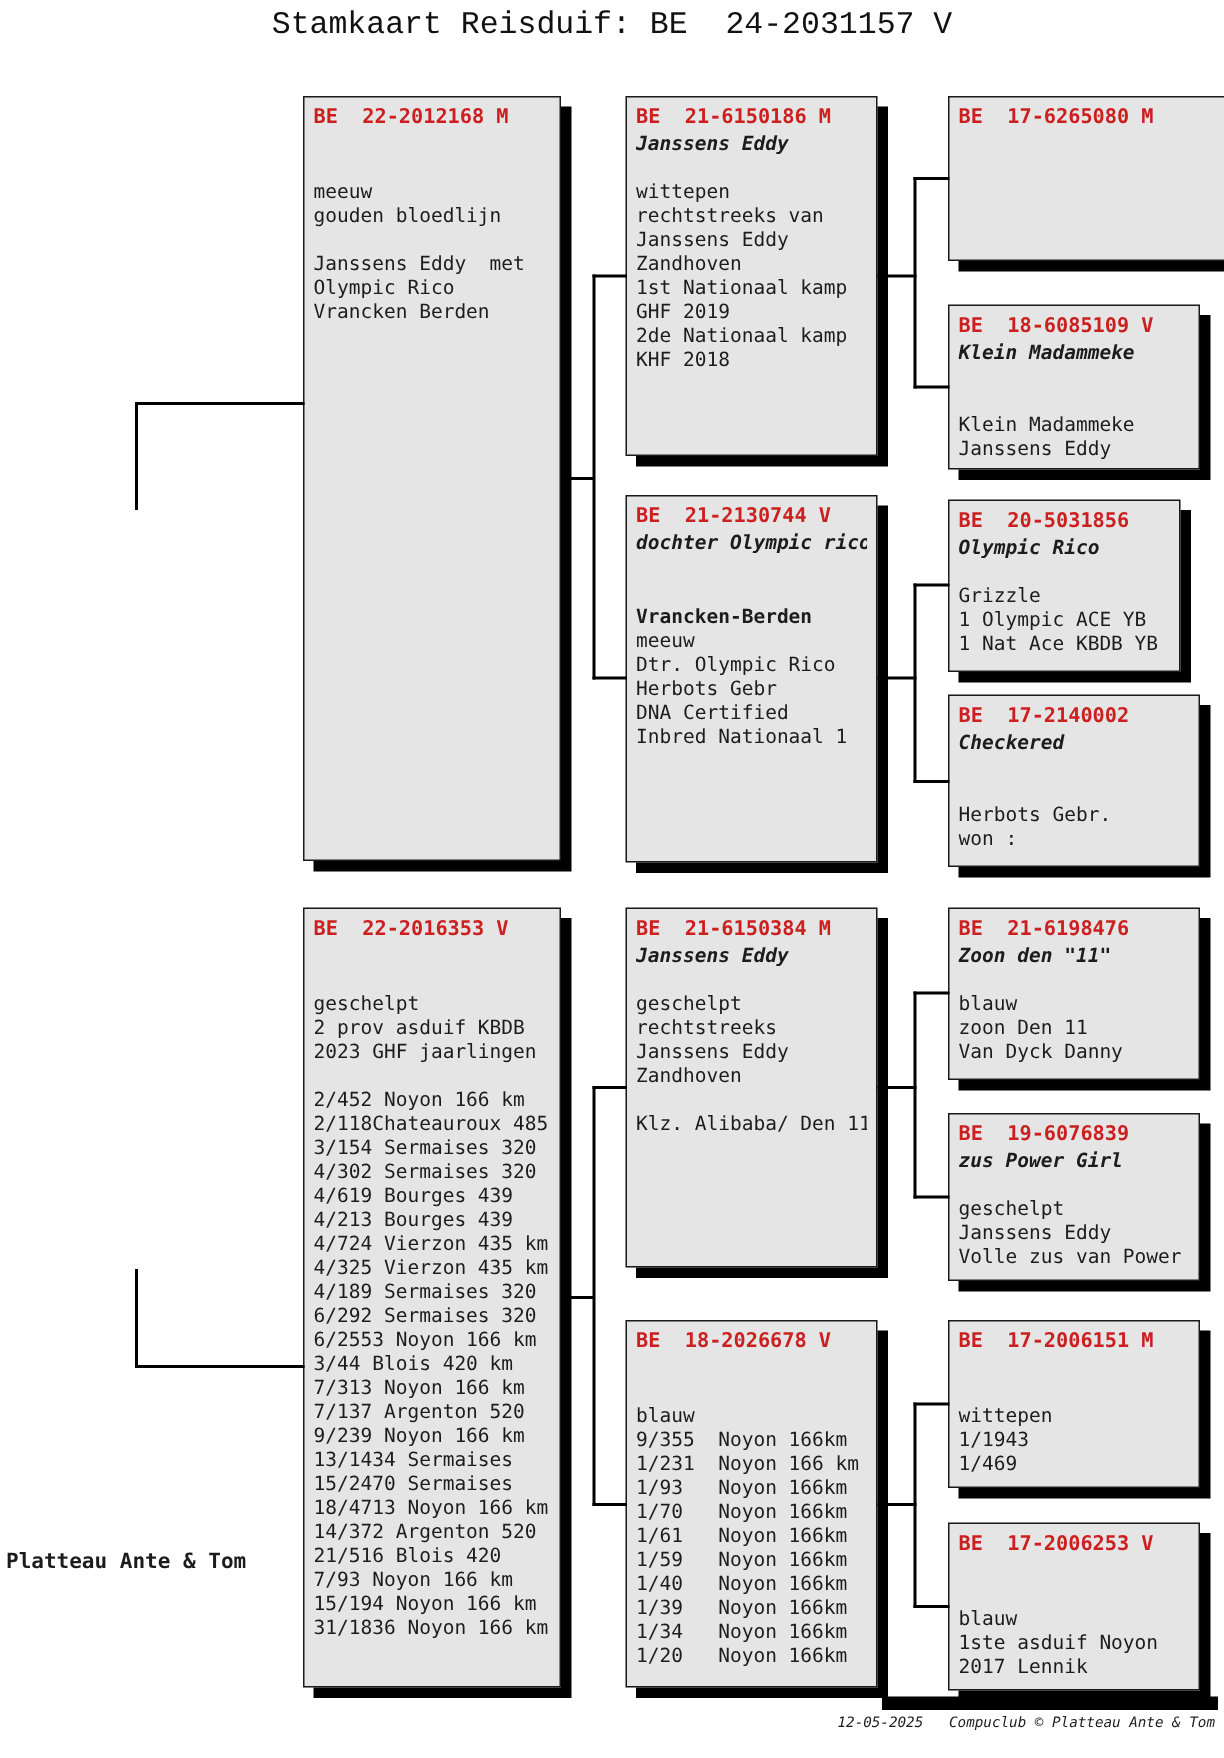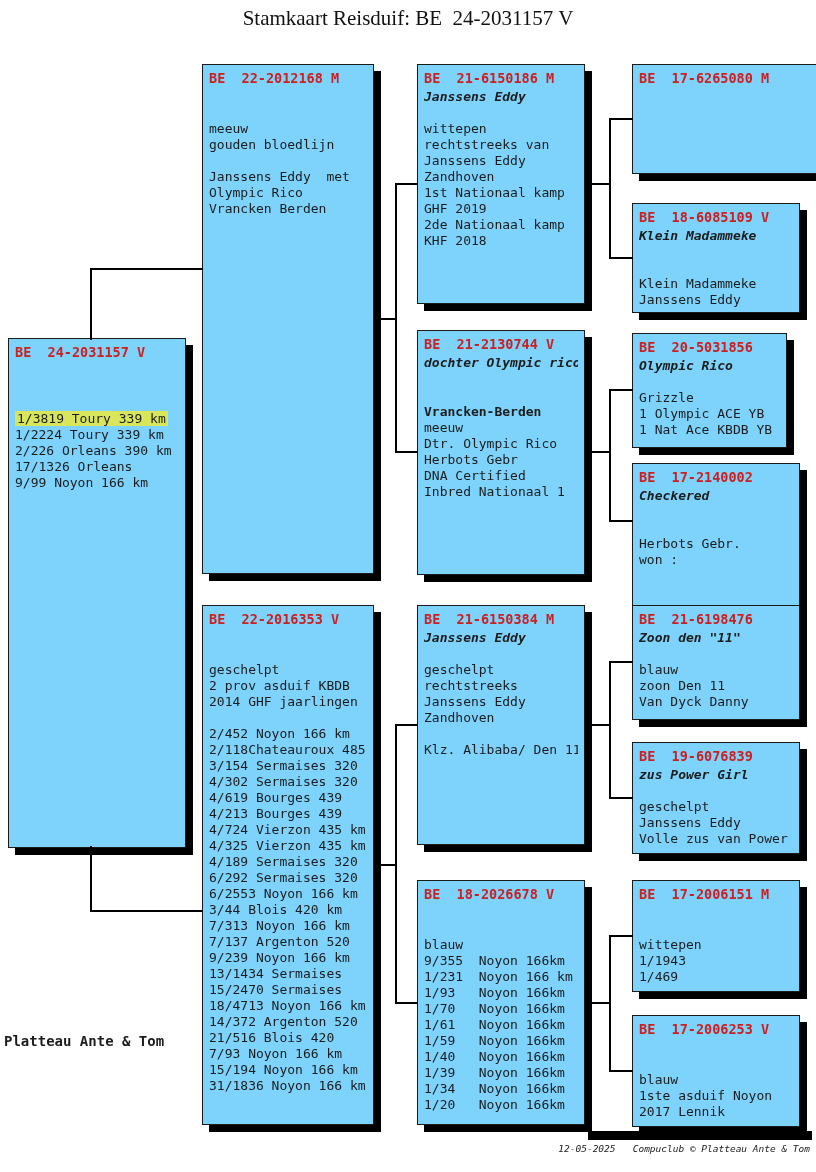--- a/index.html
+++ b/index.html
@@ -3,25 +3,25 @@
 <meta charset="utf-8">
 <style>
   :root { --red:#cc2020; --hl:#d9e65c; --ink:#1c1c1c; }
   html,body{margin:0;padding:0;background:#fff;}
   #page{
     position:relative;width:816px;height:1172px;background:#fff;overflow:hidden;
     font-family:"DejaVu Sans Mono","Liberation Mono",monospace;color:var(--ink);
   }
   #title{
     position:absolute;left:0;right:0;top:6px;text-align:center;
-    font-family:Liberation Serif, serif;
+    font-family:Liberation Mono, monospace;
     font-size:21px;color:#111;white-space:pre;
   }
   .pbox{
-    position:absolute;background:#7dd3fc;border:1px solid #1a1a1a;
+    position:absolute;background:#e5e5e5;border:1px solid #1a1a1a;
     box-shadow:7px 7px 0 0 #000;padding:4px 6px 2px 6px;box-sizing:border-box;overflow:hidden;
   }
   .ring{
     color:var(--red);font-weight:bold;font-size:13.5px;white-space:pre;height:19px;line-height:18px;
   }
   .lines{margin-top:1px;}
   .line{height:16px;line-height:16px;font-size:13px;white-space:pre;overflow:hidden;}
   .line.i{font-weight:bold;font-style:italic;}
   .line.b{font-weight:bold;margin-top:33px;}
   .hl{background:var(--hl);padding:0 2px;}
@@ -37,46 +37,33 @@
   #box-subject{left:8px;top:338px;width:178px;height:510px}
   #box-father{left:202px;top:64px;width:172px;height:510px}
   #box-mother{left:202px;top:605px;width:172px;height:520px}
   #box-ff{left:417px;top:64px;width:168px;height:240px}
   #box-fm{left:417px;top:330px;width:168px;height:245px}
   #box-mf{left:417px;top:605px;width:168px;height:240px}
   #box-mm{left:417px;top:880px;width:168px;height:245px}
   #box-fff{left:632px;top:64px;width:188px;height:110px}
   #box-ffm{left:632px;top:203px;width:168px;height:110px}
   #box-fmf{left:632px;top:333px;width:155px;height:115px}
-  #box-fmm{left:632px;top:463px;width:168px;height:143px}
+  #box-fmm{left:632px;top:463px;width:168px;height:115px}
   #box-mff{left:632px;top:605px;width:168px;height:115px}
   #box-mfm{left:632px;top:742px;width:168px;height:112px}
   #box-mmf{left:632px;top:880px;width:168px;height:112px}
   #box-mmm{left:632px;top:1015px;width:168px;height:112px}
 </style>
 </head>
 <body>
 
 <div id="page">
 
   <div id="title">Stamkaart Reisduif: BE  24-2031157 V</div>
 
-  <div class="pbox" id="box-subject">
-    <div class="ring">BE  24-2031157 V</div>
-    <div class="lines">
-        <div class="line"></div>
-        <div class="line"></div>
-        <div class="line"></div>
-        <div class="line"><span class="hl">1/3819 Toury 339 km</span></div>
-        <div class="line">1/2224 Toury 339 km</div>
-        <div class="line">2/226 Orleans 390 km</div>
-        <div class="line">17/1326 Orleans</div>
-        <div class="line">9/99 Noyon 166 km</div>
-      </div>
-  </div>
 
   <div class="pbox" id="box-father">
     <div class="ring">BE  22-2012168 M</div>
     <div class="lines">
         <div class="line"></div>
         <div class="line"></div>
         <div class="line">meeuw</div>
         <div class="line">gouden bloedlijn</div>
         <div class="line"></div>
         <div class="line">Janssens Eddy  met</div>
@@ -84,21 +71,21 @@
         <div class="line">Vrancken Berden</div>
       </div>
   </div>
   <div class="pbox" id="box-mother">
     <div class="ring">BE  22-2016353 V</div>
     <div class="lines">
         <div class="line"></div>
         <div class="line"></div>
         <div class="line">geschelpt</div>
         <div class="line">2 prov asduif KBDB</div>
-        <div class="line">2014 GHF jaarlingen</div>
+        <div class="line">2023 GHF jaarlingen</div>
         <div class="line"></div>
         <div class="line">2/452 Noyon 166 km</div>
         <div class="line">2/118Chateauroux 485</div>
         <div class="line">3/154 Sermaises 320</div>
         <div class="line">4/302 Sermaises 320</div>
         <div class="line">4/619 Bourges 439</div>
         <div class="line">4/213 Bourges 439</div>
         <div class="line">4/724 Vierzon 435 km</div>
         <div class="line">4/325 Vierzon 435 km</div>
         <div class="line">4/189 Sermaises 320</div>

